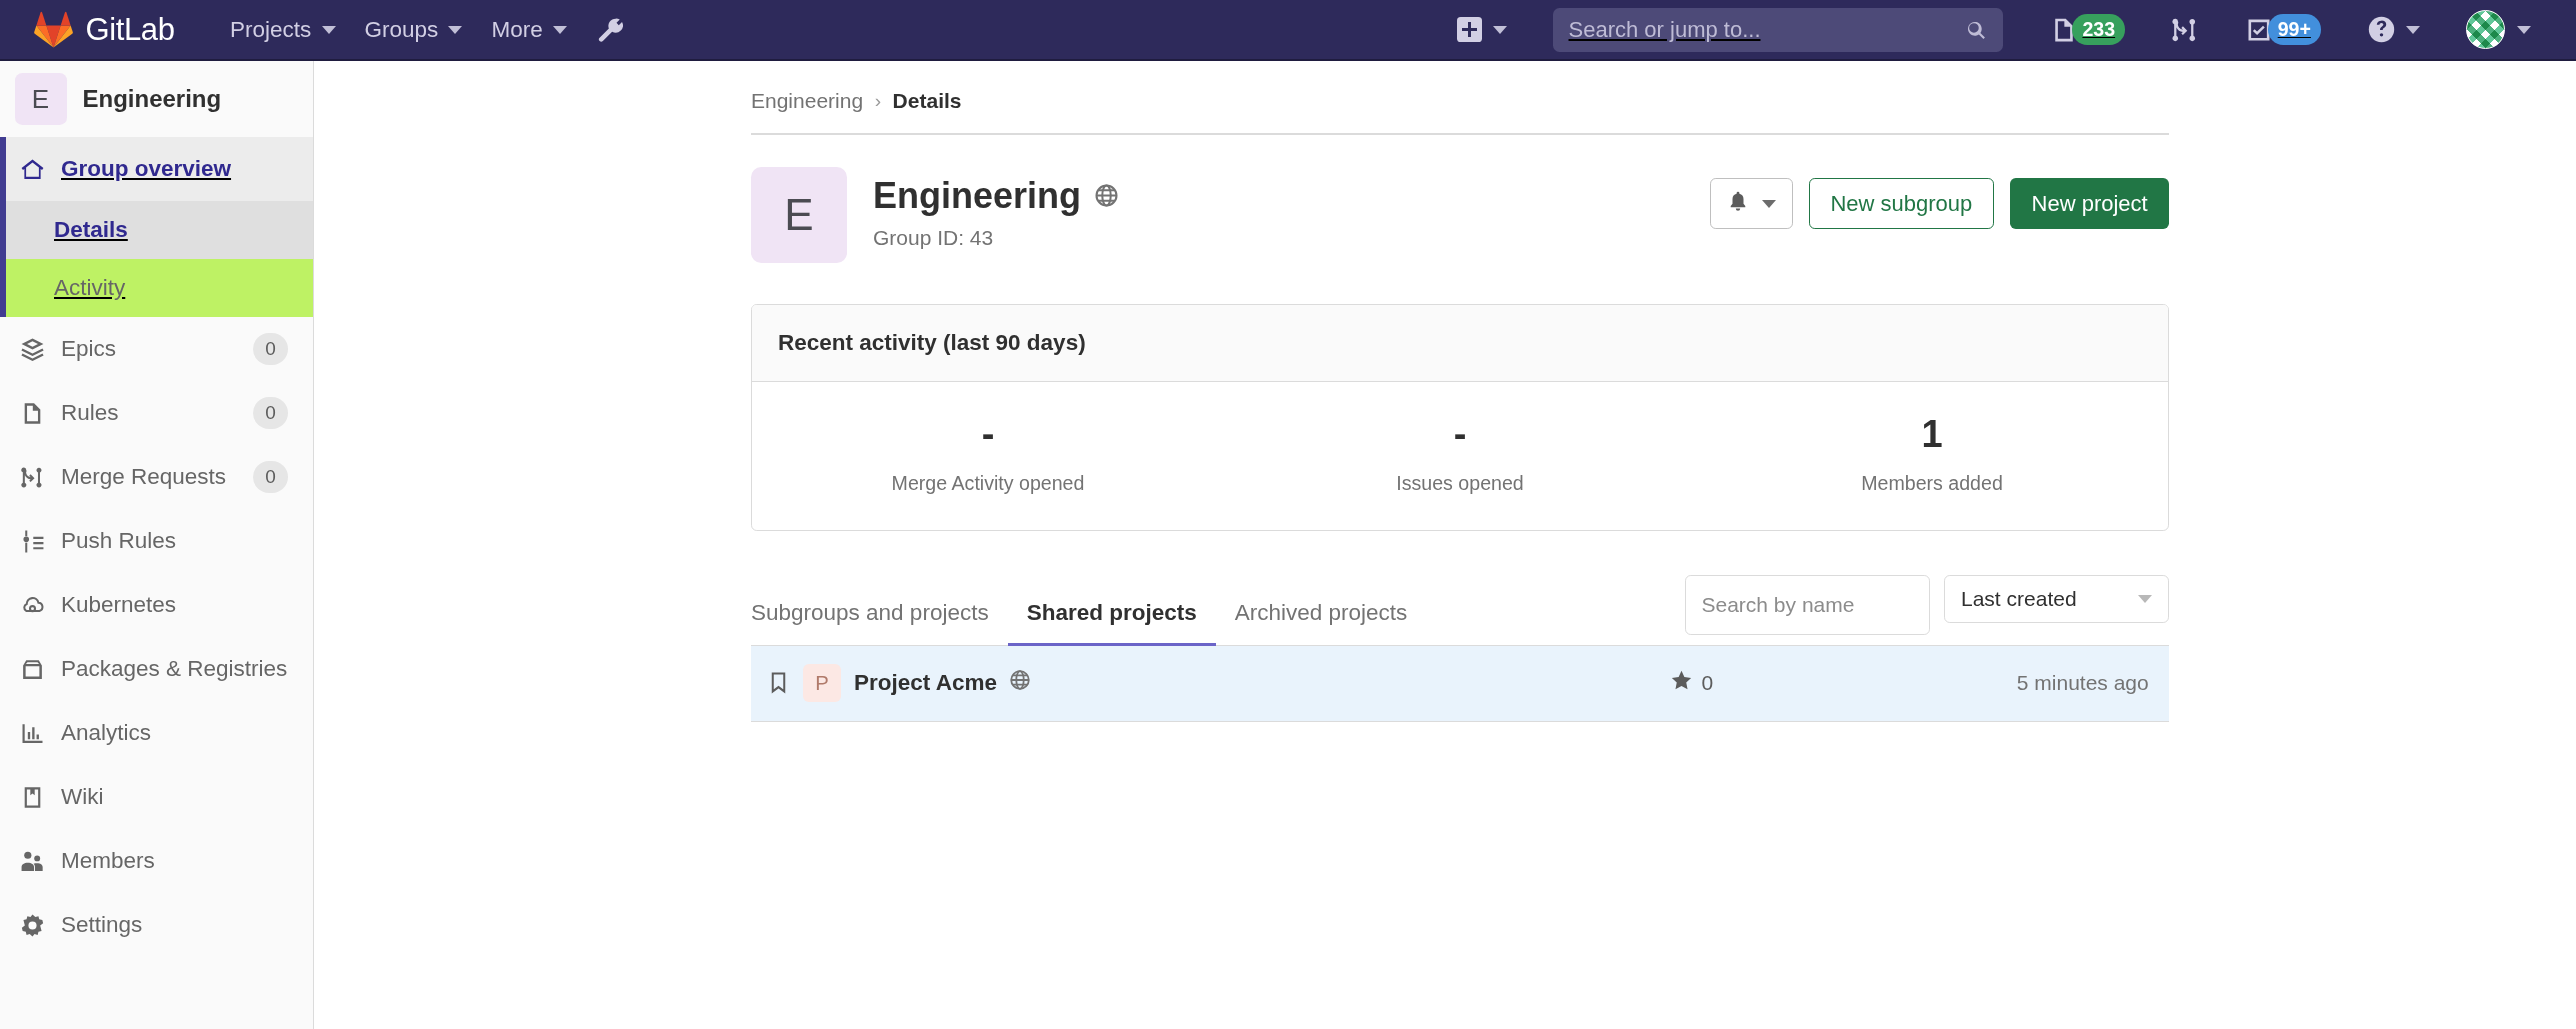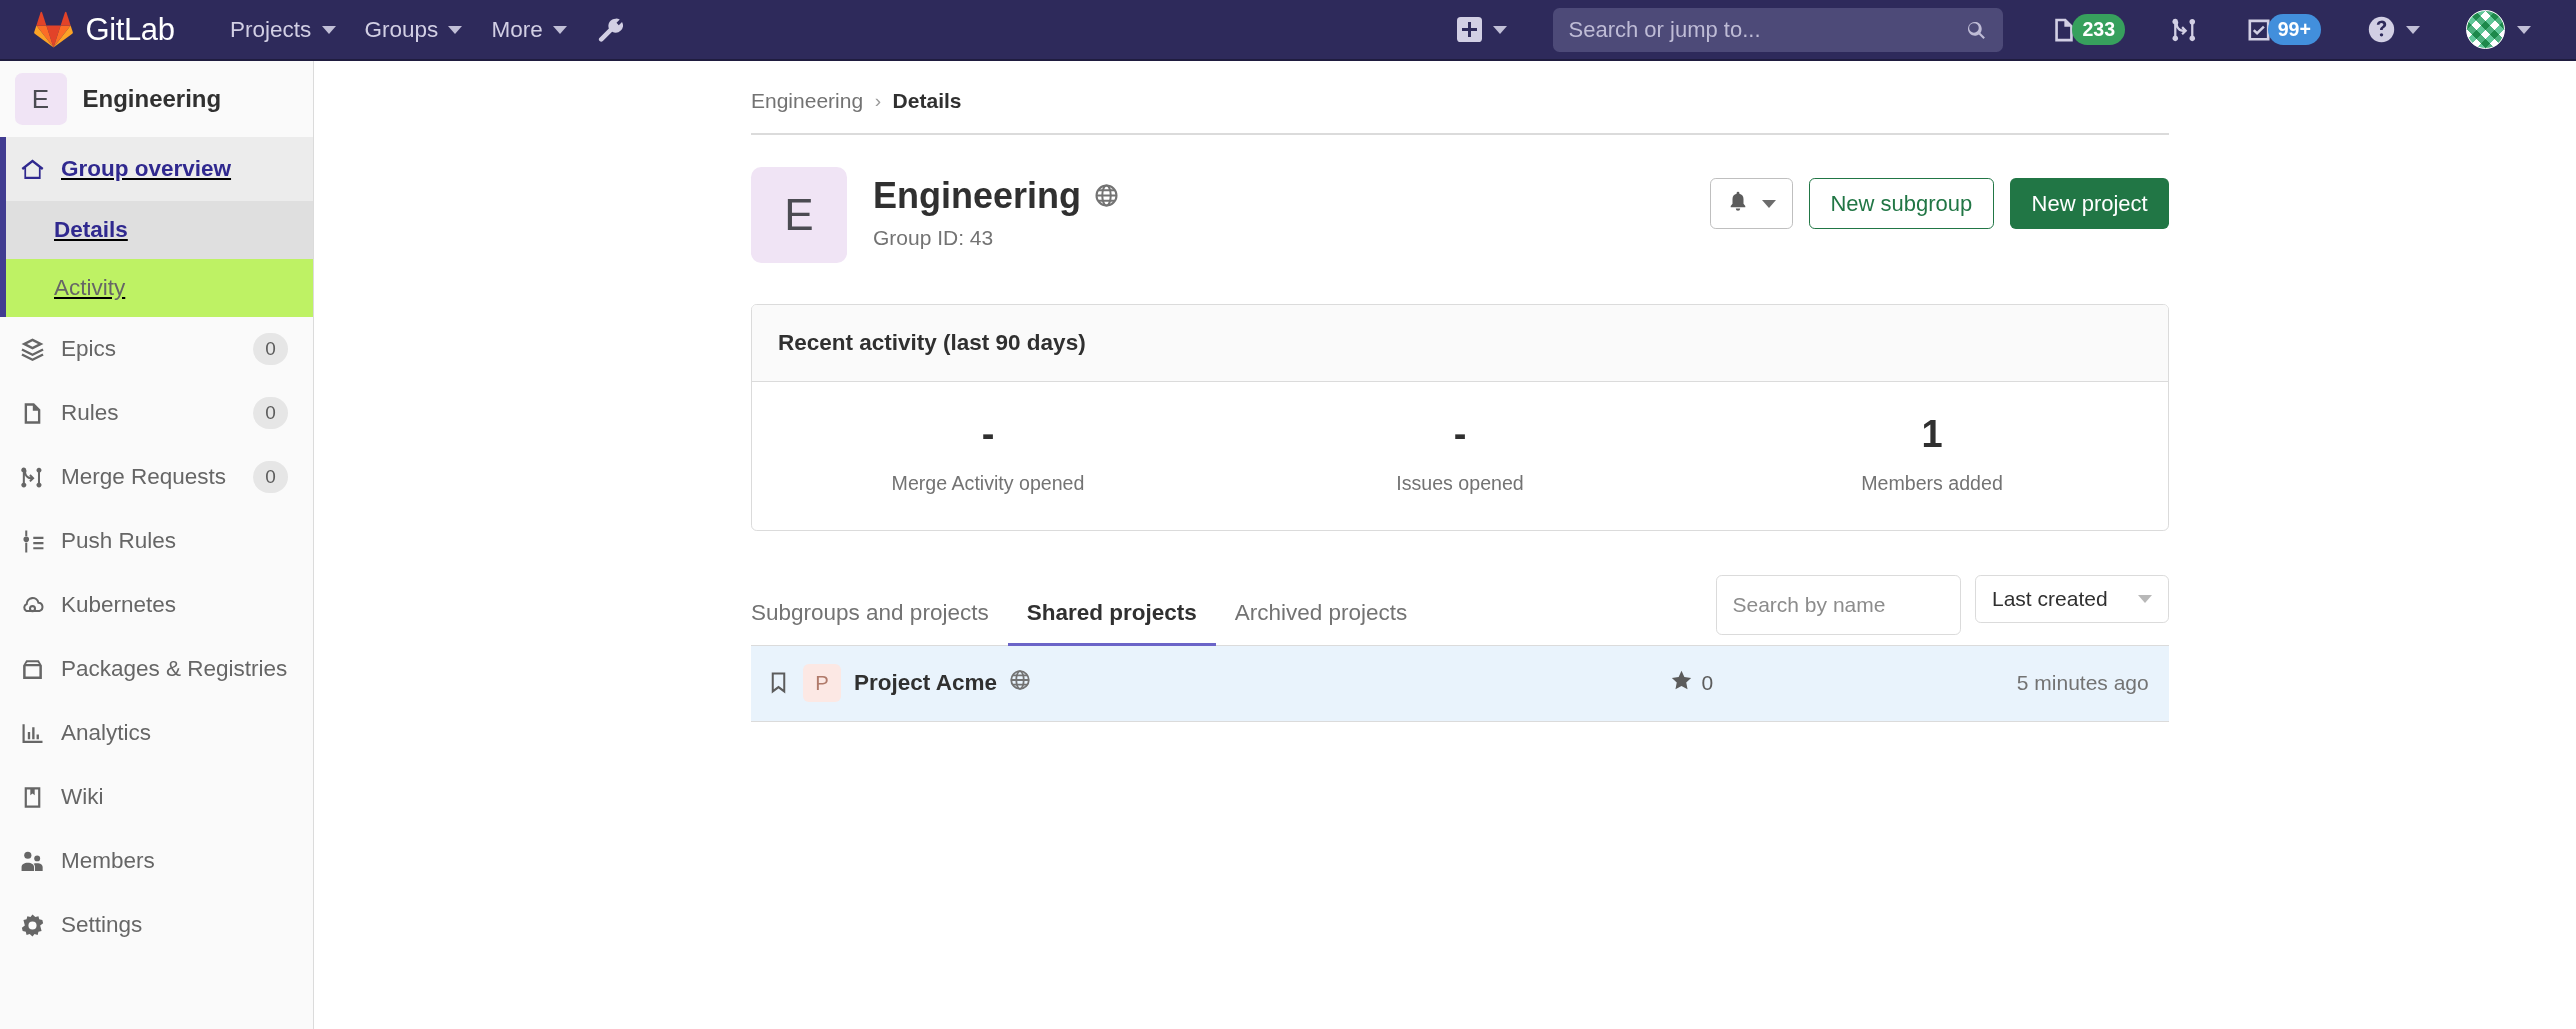--- a/index.html
+++ b/index.html
@@ -28,21 +28,21 @@
     color: #d2cfe4; font-size: 22.5px; padding: 0 14.5px; height: 61px;
     display: flex; align-items: center; gap: 10.2px; cursor: pointer;
   }
   .caret { display: inline-block; width: 0; height: 0;
     border-left: 7.3px solid transparent; border-right: 7.3px solid transparent;
     border-top: 8px solid currentColor; opacity: .9; }
   .wrench-btn {
     display: flex; align-items: center; padding: 0 16px; height: 61px; cursor: pointer;
   }
   .nav-spacer { flex: 1; }
-  .nav-right { display: flex; align-items: center; padding-right: 30.5px; gap: 17px; }
+  .nav-right { display: flex; align-items: center; padding-right: 30.5px; gap: 17px; text-decoration: underline; }
   .plus-btn {
     display: flex; align-items: center; gap: 10.2px;
     padding: 0 13px; height: 61px; cursor: pointer; color: #d2cfe4;
   }
   .plus-box {
     width: 25px; height: 25px; border-radius: 3.6px; background: #d2cfe4;
     position: relative;
   }
   .plus-box:before, .plus-box:after {
     content: ""; position: absolute; background: #2e2a5b;
@@ -188,21 +188,21 @@
   .tab:first-child { padding-left: 0; }
   .tab.active { color: #303030; font-weight: 700; border-bottom-color: #6b64c8; }
   .filters { display: flex; gap: 14.5px; padding-bottom: 10.2px; }
   .input-search {
     width: 245px; height: 60px; border: 1.5px solid #dbdbdb; border-radius: 5.8px;
     font-size: 21px; color: #303030; padding: 0 16px; background: #fff;
     font-family: "Liberation Sans", sans-serif;
   }
   .input-search::placeholder { color: #8c8c8c; }
   .select-sort {
-    width: 194px; height: 48px; border: 1.5px solid #dbdbdb; border-radius: 5.8px;
+    width: 225px; height: 48px; border: 1.5px solid #dbdbdb; border-radius: 5.8px;
     background: #fff; display: flex; align-items: center; justify-content: space-between;
     padding: 0 16px; font-size: 21px; color: #303030; cursor: pointer;
   }
 
   .proj-list { margin: 0 407px 0 436px; }
   .proj-row {
     display: flex; align-items: center; height: 76px; background: #e9f3fc;
     border-bottom: 1.5px solid #dbdbdb; padding: 0 20.3px 0 16px;
   }
   .proj-left { display: flex; align-items: center; gap: 13px; flex: 1; }

